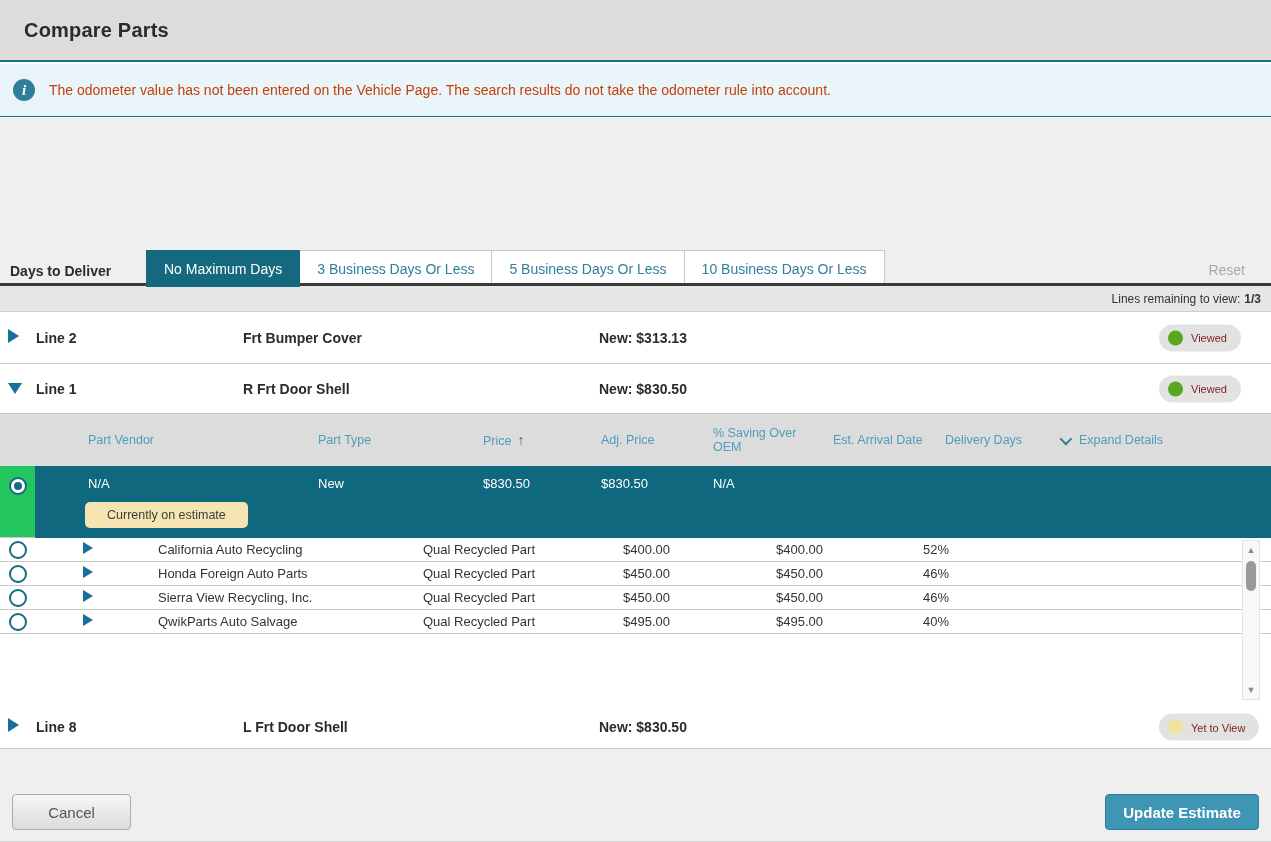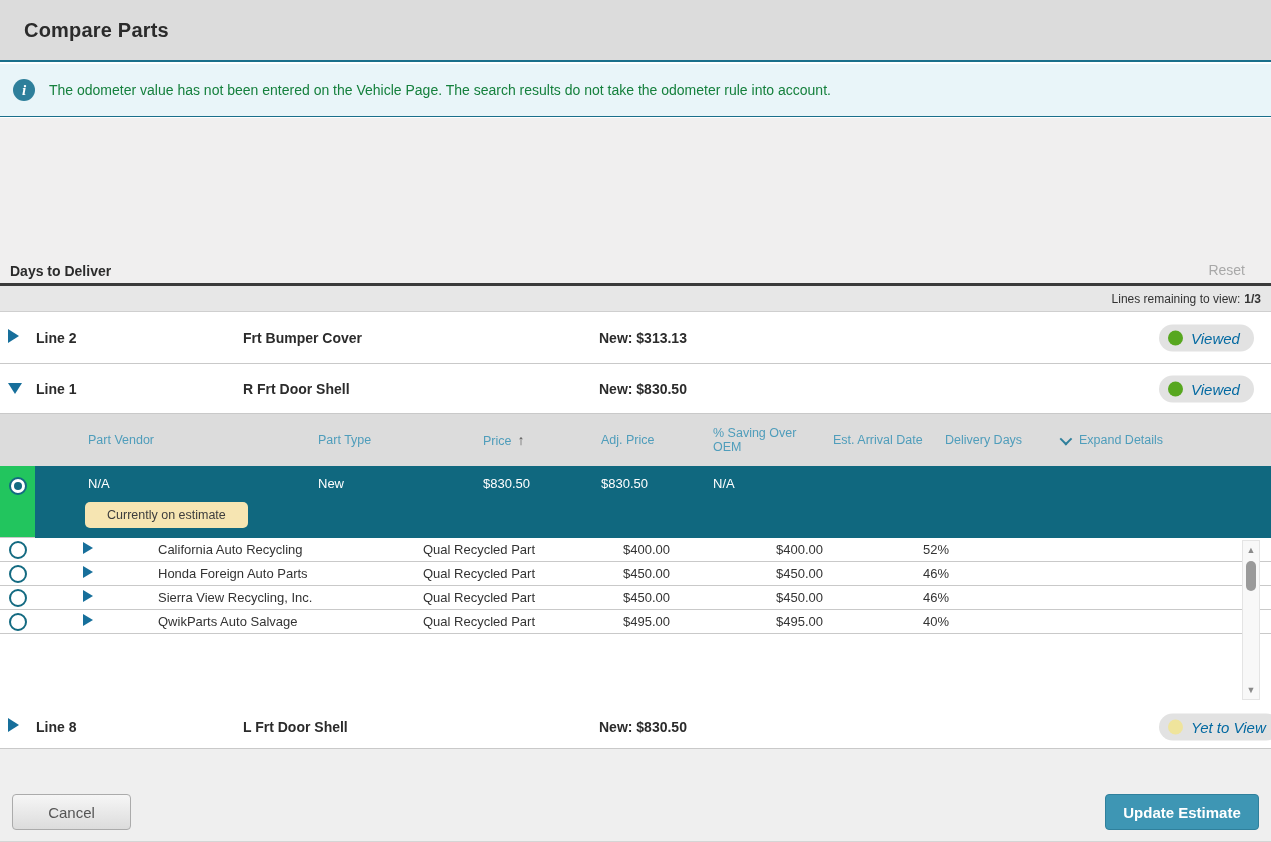--- a/index.html
+++ b/index.html
@@ -11,21 +11,21 @@
   .app-header { position:absolute; top:0; left:0; width:100%; height:62px;
     background:#dcdcdc; border-bottom:2px solid #1a6f8b; display:flex; align-items:center; }
   .app-title { font-size:20px; font-weight:bold; color:#2b2b2b; padding-left:24px; letter-spacing:.2px; }
 
   
   .info-banner { position:absolute; top:64px; left:0; width:100%; height:53px;
     background:#e9f5f9; border-bottom:1px solid #1a6f8b; display:flex; align-items:center; }
   .info-icon { width:22px; height:22px; border-radius:50%; background:#2e7f9b; color:#fff;
     font-family:"Liberation Serif", serif; font-style:italic; font-weight:bold; font-size:15px;
     display:flex; align-items:center; justify-content:center; margin-left:13px; flex:0 0 auto; }
-  .info-text { color:#15803d; font-size:14px; margin-left:14px; }
+  .info-text { color:#c2410c; font-size:14px; margin-left:14px; }
 
   
   .filters { position:absolute; top:118px; left:0; width:100%; height:165px; background:#f0efef; }
   .filter-label { position:absolute; left:10px; font-size:14px; font-weight:bold; color:#2b2b2b; }
   .days-label { top:145px; }
   .types-label { top:203px; }
   .days-group { position:absolute; left:146px; top:132px; display:flex; }
   .day-btn { height:37px; padding:0 17px; background:#fff; border:1px solid #c8c8c8; margin-left:-1px;
     color:#2e7f9b; font-size:14px; display:flex; align-items:center; cursor:pointer; white-space:nowrap; }
   .day-btn:first-child { margin-left:0; }
@@ -53,21 +53,21 @@
   .caret-down { width:0; height:0; border-left:7px solid transparent; border-right:7px solid transparent;
     border-top:11px solid #176f9b; display:inline-block; }
   .line-caret { position:absolute; left:8px; top:50%; transform:translateY(-50%); cursor:pointer; }
   .line-id { position:absolute; left:36px; top:50%; transform:translateY(-50%); font-weight:bold; font-size:14px; color:#2b2b2b; }
   .line-part { position:absolute; left:243px; top:50%; transform:translateY(-50%); font-weight:bold; font-size:14px; color:#2b2b2b; }
   .line-price { position:absolute; left:599px; top:50%; transform:translateY(-50%); font-weight:bold; font-size:14px; color:#2b2b2b; }
   .status-badge { position:absolute; left:1159px; top:50%; transform:translateY(-50%);
     height:27px; background:#e2e2e2; border-radius:14px; display:flex; align-items:center; padding:0 14px 0 9px; }
   .status-dot { width:15px; height:15px; border-radius:50%; margin-right:8px; flex:0 0 auto; }
   .dot-viewed { background:#57a71f; } .dot-yet { background:#efe49c; }
-  .status-text { font-size:15px; color:#0369a1; white-space:nowrap;font-style:italic; }
+  .status-text { font-size:11px; color:#7f1d1d; white-space:nowrap; }
 
   
   .grid-header { position:absolute; top:414px; left:0; width:100%; height:52px; background:#dcdcdc;
     display:flex; align-items:center; color:#4f9dbb; font-size:12.5px; }
   .cell { padding-left:13px; flex:0 0 auto; }
   .c-radio { width:35px; padding-left:0; } .c-caret { width:40px; } .c-vendor { width:230px; }
   .c-type { width:165px; } .c-price { width:118px; } .c-adj { width:112px; } .c-saving { width:120px; }
   .c-arrival { width:112px; } .c-delivery { width:115px; } .c-expand { flex:1 1 auto; }
   .sort-arrow { color:#555; font-size:14px; margin-left:6px; }
   .chevron-down { display:inline-block; width:9px; height:9px; border-right:2px solid #2e7f9b;
@@ -118,20 +118,26 @@
     <div class="app-title">Compare Parts</div>
   </div>
 
   <div class="info-banner">
     <div class="info-icon">i</div>
     <div class="info-text">The odometer value has not been entered on the Vehicle Page. The search results do not take the odometer rule into account.</div>
   </div>
 
   <div class="filters">
     <div class="filter-label days-label">Days to Deliver</div>
+    <div class="days-group">
+      <div class="day-btn active">No Maximum Days</div>
+      <div class="day-btn">3 Business Days Or Less</div>
+      <div class="day-btn">5 Business Days Or Less</div>
+      <div class="day-btn">10 Business Days Or Less</div>
+    </div>
     <div class="reset-link">Reset</div>
 
     <div class="filter-label types-label">Part Type(s)</div>
     <div class="pt-row pt-row1">
       <div class="pt-item pt-col1">
         <span class="checkbox">✓</span>
         <span class="pt-text">Aftermarket New - CAPA</span>
       </div>
       <div class="pt-item pt-col2">
         <span class="checkbox">✓</span>

